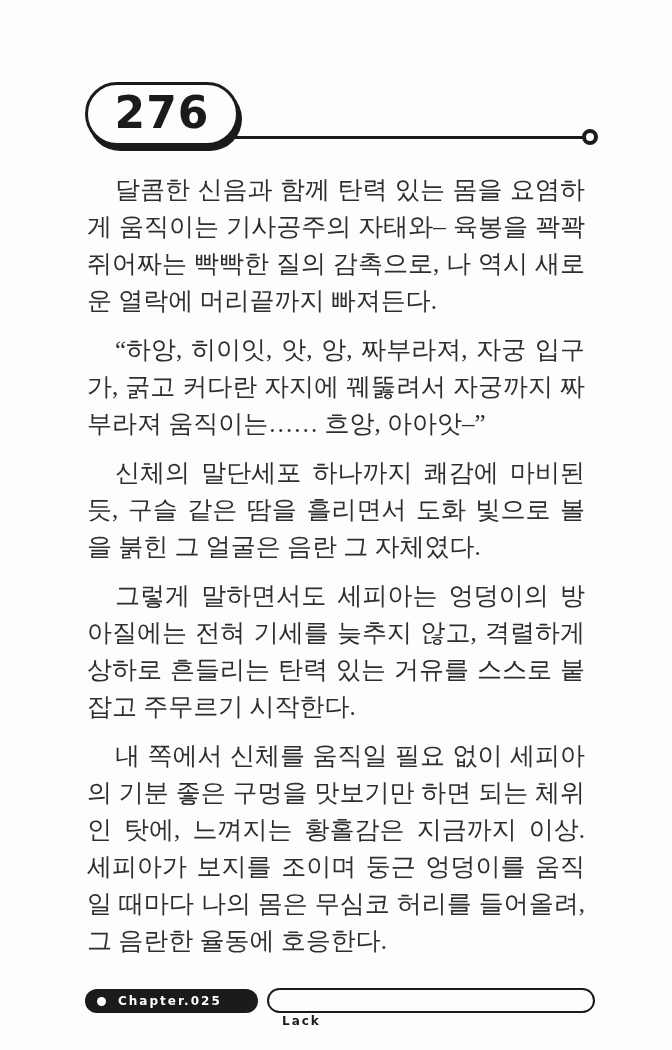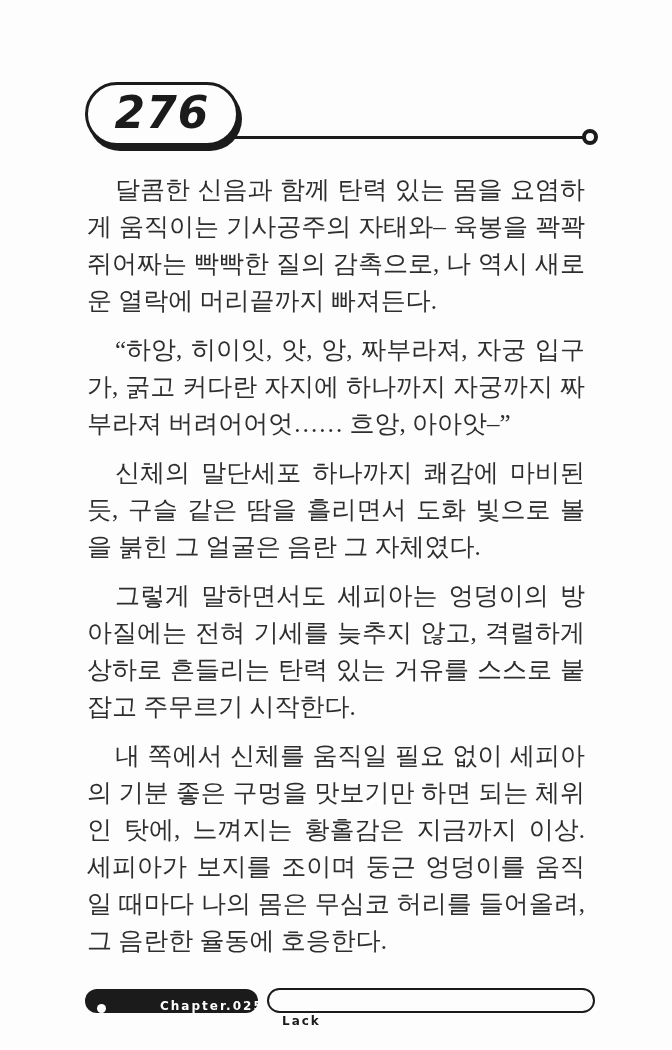--- a/index.html
+++ b/index.html
@@ -28,21 +28,20 @@
     border: 3px solid #1b1b1b;
     border-radius: 34px;
     box-shadow: 3px 5px 0 0 #1b1b1b;
     display: flex;
     align-items: center;
     justify-content: center;
     z-index: 2;
   }
   .page-badge-number {
     font-family: "DejaVu Sans", sans-serif;
-    font-style: italic;
     font-weight: bold;
     font-size: 44px;
     letter-spacing: 1px;
     color: #1b1b1b;
     transform: translateY(-2px);
   }
   .header-line {
     position: absolute;
     left: 232px;
     top: 136px;
@@ -83,22 +82,21 @@
   
   .footer-chapter {
     position: absolute;
     left: 85px;
     top: 989px;
     width: 173px;
     height: 24px;
     background: #1b1b1b;
     border-radius: 12px;
     display: flex;
-    align-items: flex-end;
-    gap: 42px;
+    align-items: center;
   }
   .footer-chapter-dot {
     width: 9px;
     height: 9px;
     background: #ffffff;
     border-radius: 50%;
     margin-left: 12px;
     flex: 0 0 auto;
   }
   .footer-chapter-label {
@@ -139,21 +137,21 @@
 <div class="page">
 
   <div class="page-badge">
     <span class="page-badge-number">276</span>
   </div>
   <div class="header-line"></div>
   <div class="header-ring"></div>
 
   <div class="body-text">
     <p>달콤한 신음과 함께 탄력 있는 몸을 요염하게 움직이는 기사공주의 자태와– 육봉을 꽉꽉 쥐어짜는 빡빡한 질의 감촉으로, 나 역시 새로운 열락에 머리끝까지 빠져든다.</p>
-    <p>“하앙, 히이잇, 앗, 앙, 짜부라져, 자궁 입구가, 굵고 커다란 자지에 하나까지 자궁까지 짜부라져 버려어어엇…… 흐앙, 아아앗–”</p>
+    <p>“하앙, 히이잇, 앗, 앙, 짜부라져, 자궁 입구가, 굵고 커다란 자지에 꿰뚫려서 자궁까지 짜부라져 움직이는…… 흐앙, 아아앗–”</p>
     <p>신체의 말단세포 하나까지 쾌감에 마비된 듯, 구슬 같은 땀을 흘리면서 도화 빛으로 볼을 붉힌 그 얼굴은 음란 그 자체였다.</p>
     <p>그렇게 말하면서도 세피아는 엉덩이의 방아질에는 전혀 기세를 늦추지 않고, 격렬하게 상하로 흔들리는 탄력 있는 거유를 스스로 붙잡고 주무르기 시작한다.</p>
     <p>내 쪽에서 신체를 움직일 필요 없이 세피아의 기분 좋은 구멍을 맛보기만 하면 되는 체위인 탓에, 느껴지는 황홀감은 지금까지 이상. 세피아가 보지를 조이며 둥근 엉덩이를 움직일 때마다 나의 몸은 무심코 허리를 들어올려, 그 음란한 율동에 호응한다.</p>
   </div>
 
   <div class="footer-chapter">
     <span class="footer-chapter-dot"></span>
     <span class="footer-chapter-label">Chapter.025</span>
   </div>
   <div class="footer-series">

